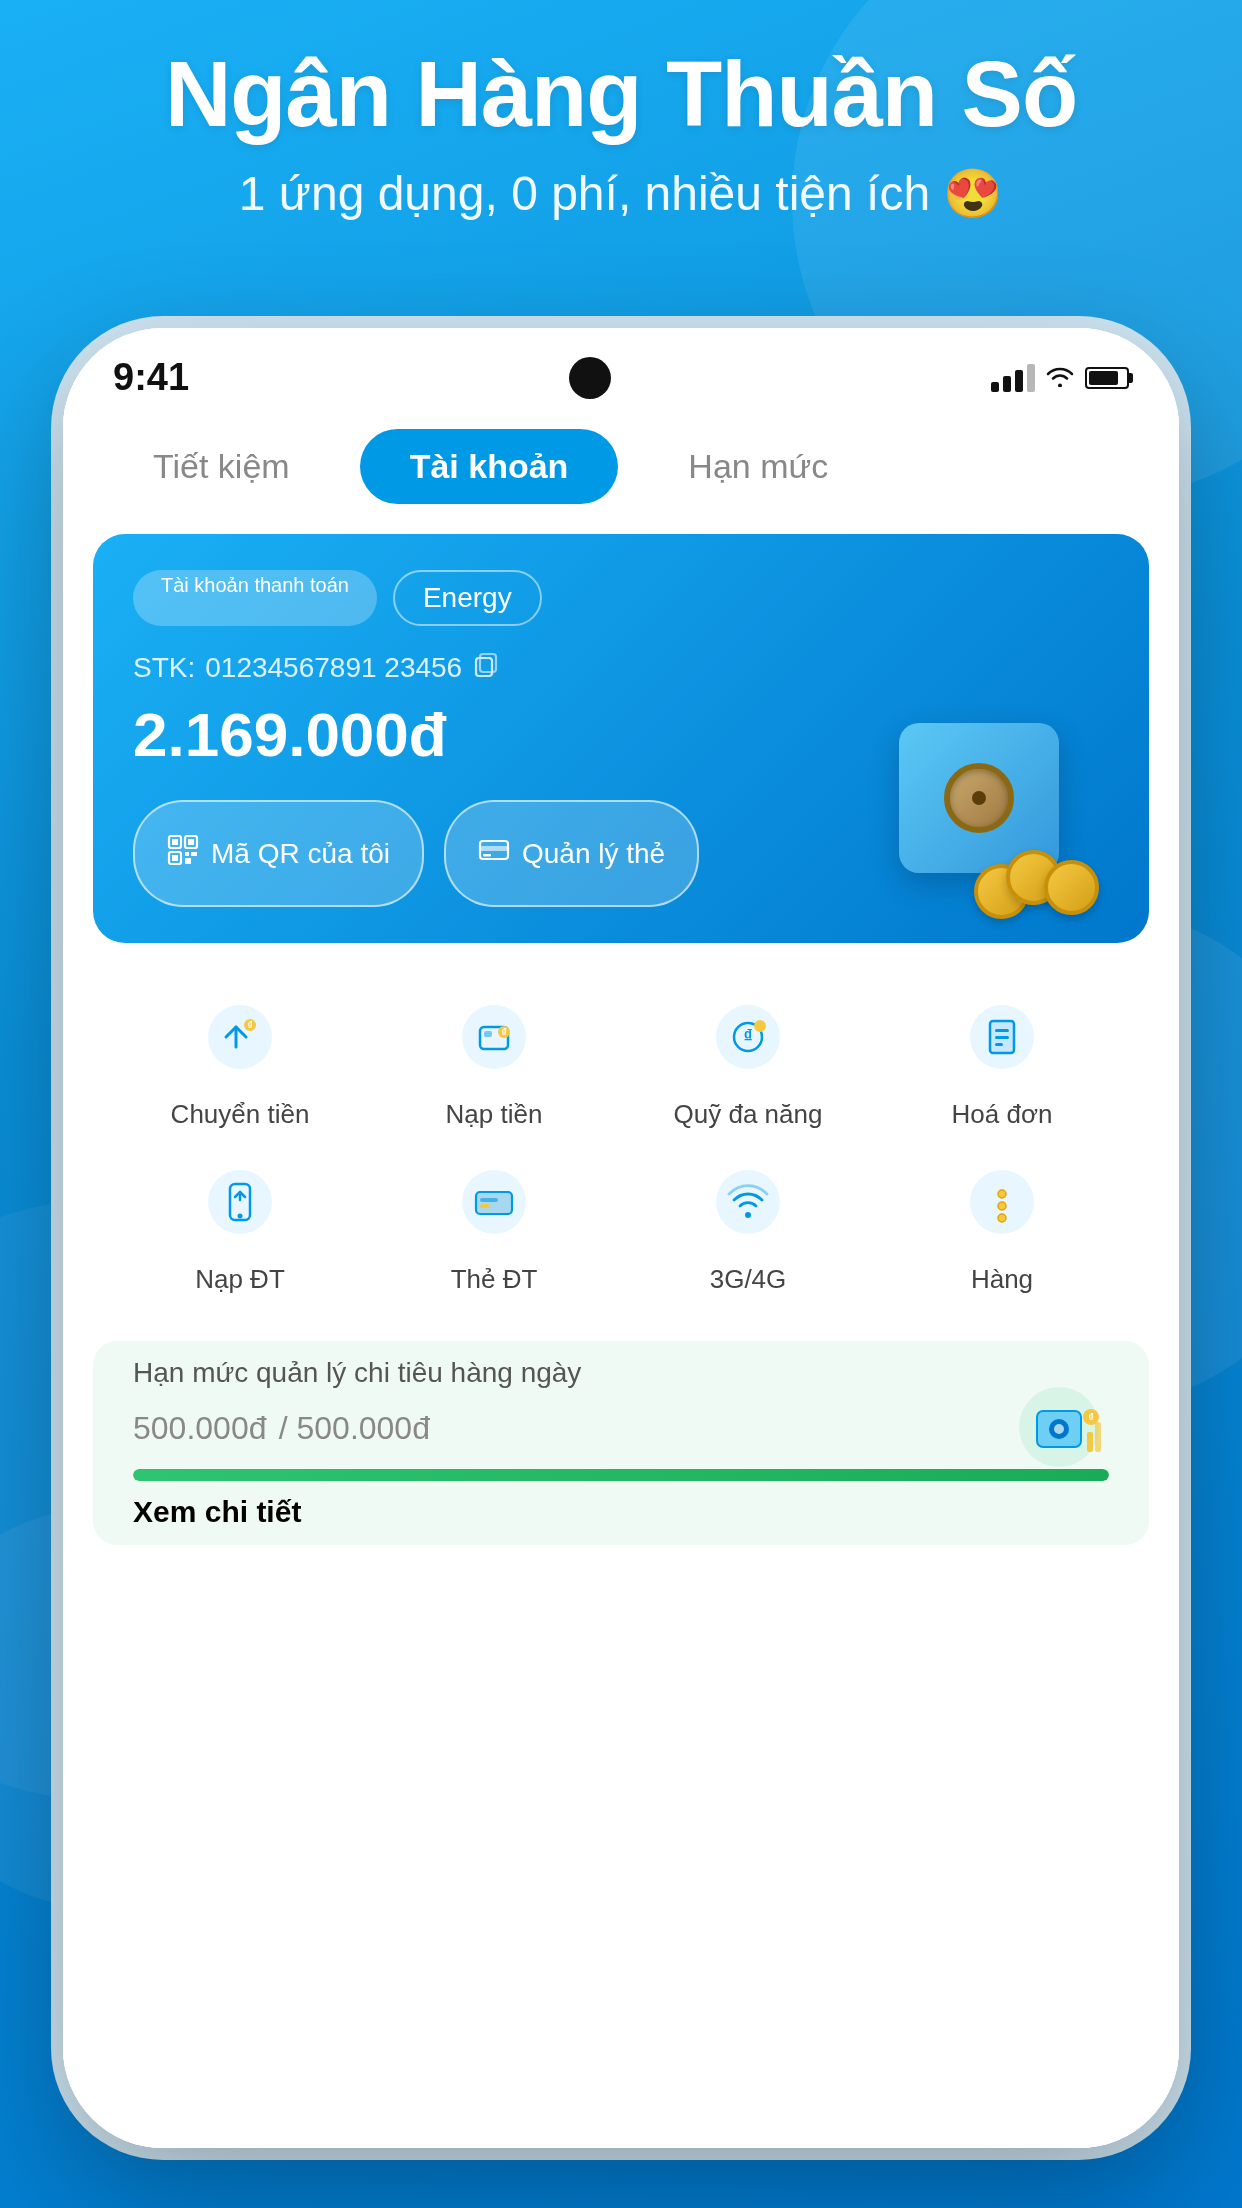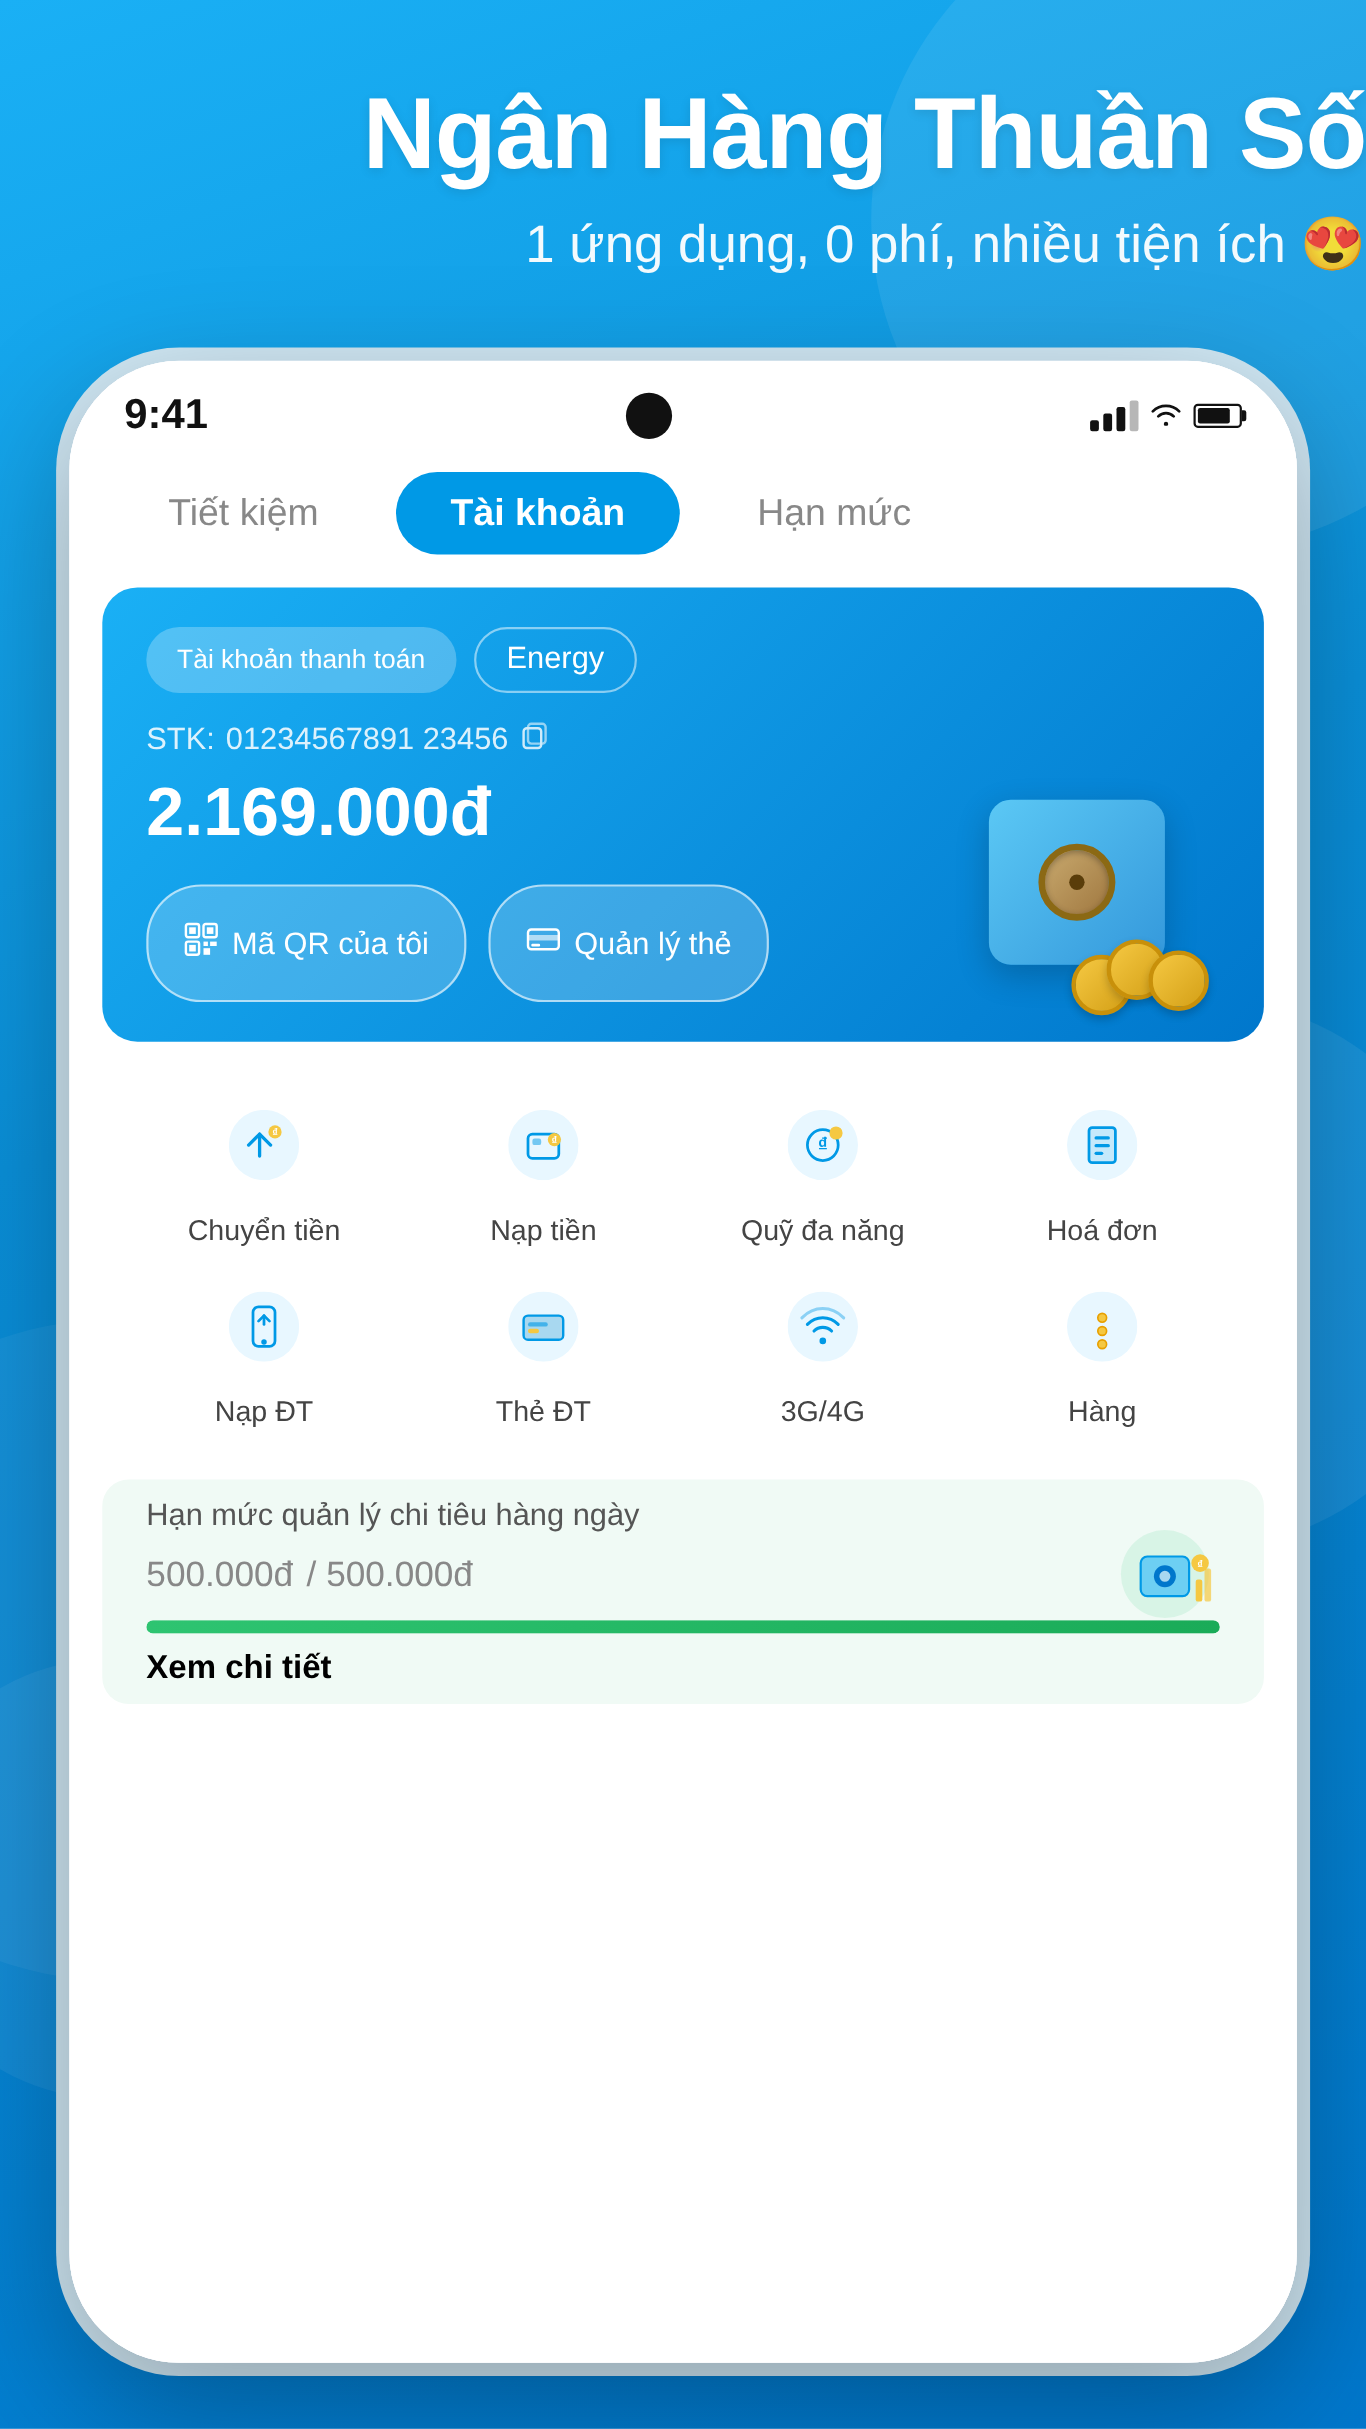--- a/index.html
+++ b/index.html
@@ -36,22 +36,22 @@
       width: 400px;
       height: 400px;
       border-radius: 50%;
       background: rgba(255,255,255,0.06);
       bottom: 300px;
       left: -100px;
     }
 
     
     .header-section {
-      text-align: right;
-      padding-top: 72px;
+      text-align: center;
+      padding-top: 44px;
       padding-bottom: 60px;
       position: relative;
       z-index: 2;
     }
     .header-title {
       color: #fff;
       font-size: 92px;
       font-weight: 800;
       letter-spacing: -1px;
       line-height: 1.1;
@@ -205,23 +205,23 @@
       min-height: 340px;
     }
     .account-card-badges {
       display: flex;
       gap: 16px;
       margin-bottom: 24px;
     }
     .badge-primary {
       background: rgba(255,255,255,0.25);
       color: #fff;
-      padding: 16px 28px;
+      padding: 4px 28px;
       border-radius: 30px;
-      font-size: 24px;
+      font-size: 20px;
       font-weight: 500;
     }
     .badge-secondary {
       background: transparent;
       color: #fff;
       padding: 10px 28px;
       border-radius: 30px;
       font-size: 28px;
       font-weight: 500;
       border: 2px solid rgba(255,255,255,0.5);

